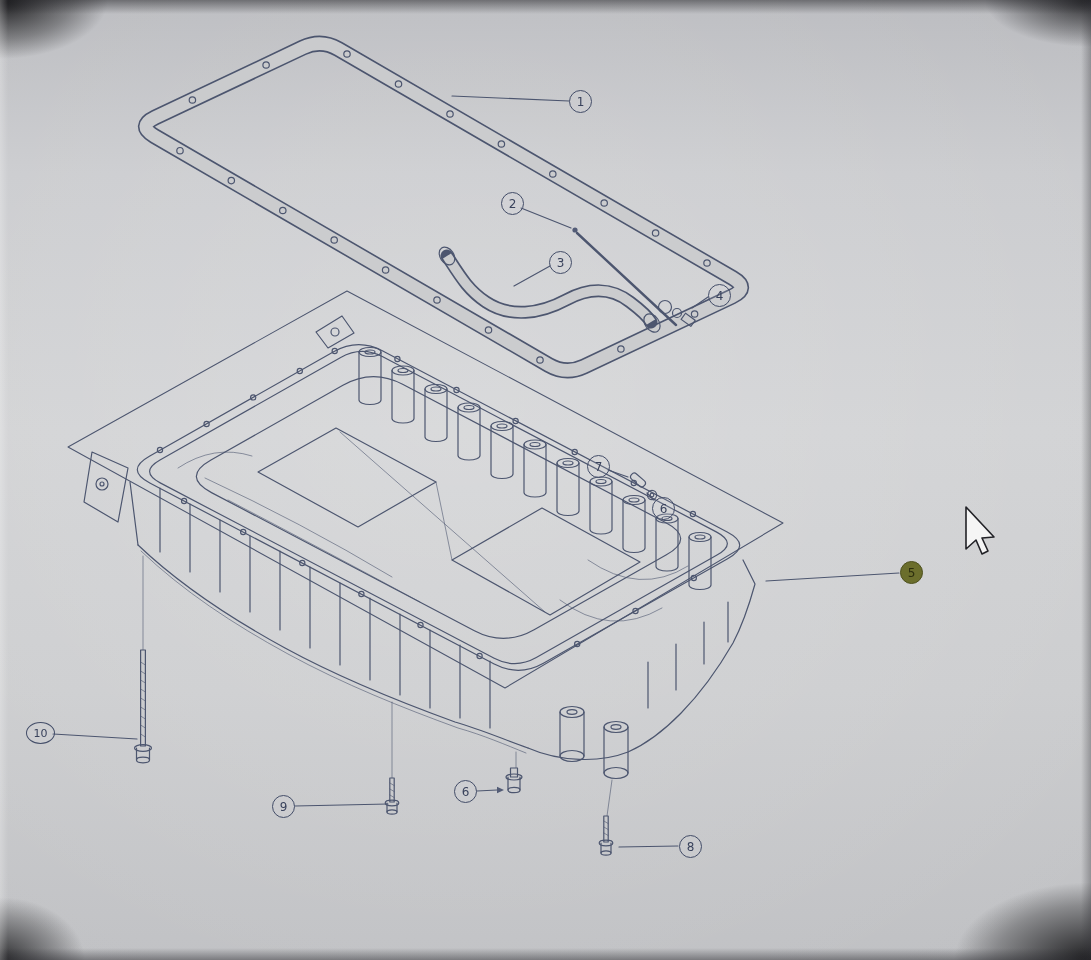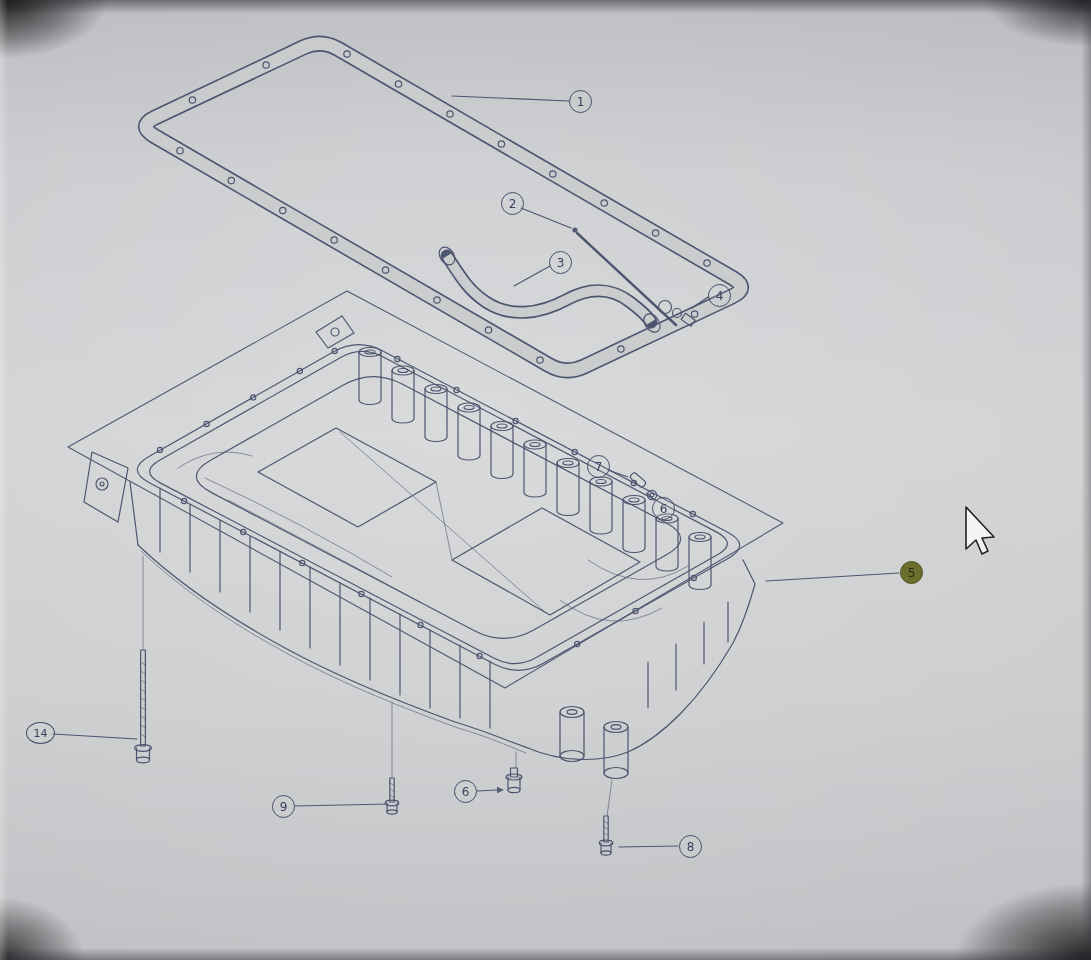--- a/index.html
+++ b/index.html
@@ -259,21 +259,21 @@
   <div class="balloon" style="left:587px;top:455px;">
       <span>7</span>
     </div>
   <div class="balloon" style="left:652px;top:497px;">
       <span>6</span>
     </div>
   <div class="balloon highlight" style="left:900px;top:561px;">
       <span>5</span>
     </div>
   <div class="balloon wide" style="left:26px;top:722px;">
-      <span>14</span>
+      <span>10</span>
     </div>
   <div class="balloon" style="left:272px;top:795px;">
       <span>9</span>
     </div>
   <div class="balloon" style="left:454px;top:780px;">
       <span>6</span>
     </div>
   <div class="balloon" style="left:679px;top:835px;">
       <span>8</span>
     </div>

